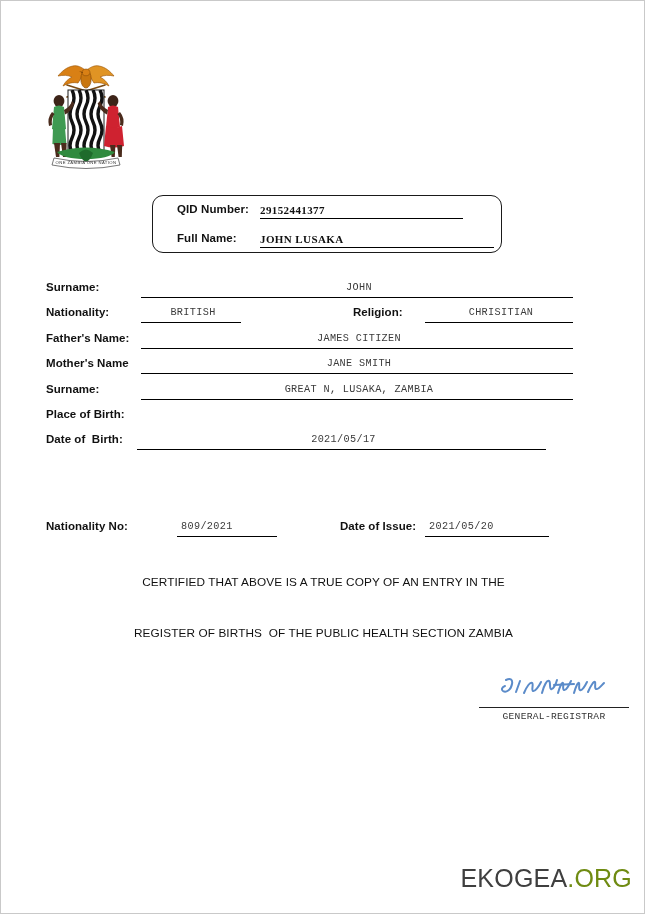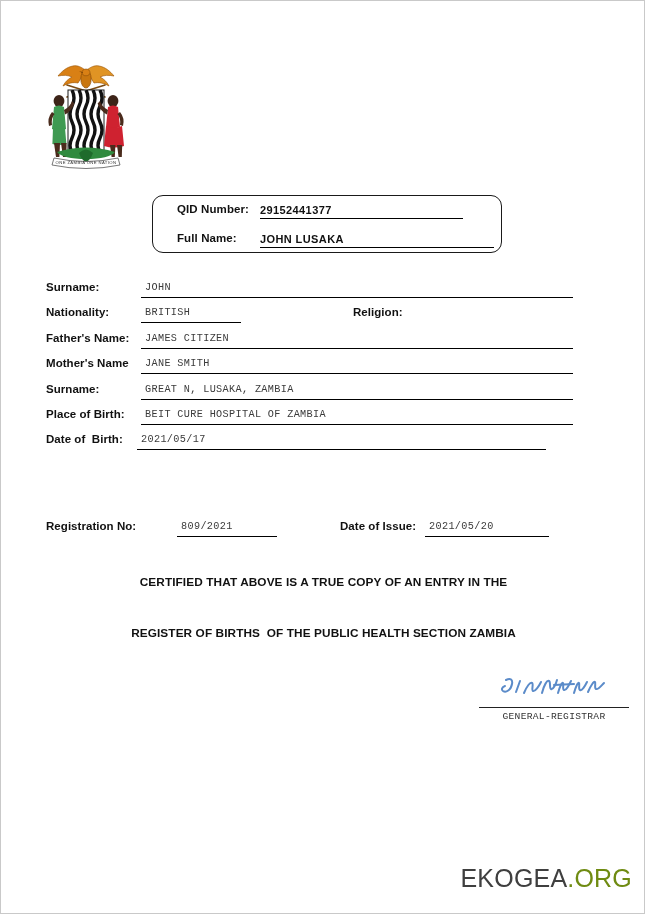--- a/index.html
+++ b/index.html
@@ -93,39 +93,40 @@
     position: absolute;
     left: 107px;
     top: 0;
     height: 19px;
     border-bottom: 1.4px solid #000;
     box-sizing: border-box;
   }
   .qid-row.r1 .qid-value-wrap { width: 203px; }
   .qid-row.r2 .qid-value-wrap { width: 234px; }
   .qid-value {
-    font-family: Liberation Sans, sans-serif;
+    font-family: Liberation Serif, serif;
     font-size: 11px;
     font-weight: bold;
     color: #111;
     line-height: 17px;
     letter-spacing: 0.4px;
     white-space: pre;
   }
 
   
   .fields {
     position: absolute;
     left: 0;
     top: 278px;
     width: 645px;
   }
   .field-row {
     position: relative;
     height: 25.4px;
+    text-align: center;
   }
   .f-label {
     position: absolute;
     top: 0;
     font-size: 11.5px;
     font-weight: bold;
     color: #111;
     line-height: 17px;
     letter-spacing: 0.05px;
     white-space: pre;
@@ -174,21 +175,21 @@
   .reg-row .f-label.right { left: 339px; }
   .w-regno  { left: 140px; width: 100px; margin-left: 36px; }
   .w-issue  { left: 424px; width: 124px; }
 
   
   .cert-line {
     position: absolute;
     width: 645px;
     text-align: center;
     font-size: 11.8px;
-    font-weight: bold;
+    font-weight: normal;
     color: #111;
     letter-spacing: 0.1px;
     white-space: pre;
   }
   .cert-line.l1 { top: 574px; }
   .cert-line.l2 { top: 625px; }
 
   
   .sig-block {
     position: absolute;
@@ -319,20 +320,23 @@
       </div>
     </div>
 
 
     <div class="field-row">
       <div class="f-label left">Nationality:</div>
       <div class="f-value-wrap w-nation">
         <span class="f-value">BRITISH</span>
       </div>
       <div class="f-label right">Religion:</div>
+      <div class="f-value-wrap w-religion">
+        <span class="f-value">CHRISITIAN</span>
+      </div>
     </div>
 
     <div class="field-row">
       <div class="f-label left">Father's Name:</div>
       <div class="f-value-wrap w-father">
         <span class="f-value">JAMES CITIZEN</span>
       </div>
     </div>
 
     <div class="field-row">
@@ -344,36 +348,33 @@
 
     <div class="field-row">
       <div class="f-label left">Surname:</div>
       <div class="f-value-wrap w-address">
         <span class="f-value">GREAT N, LUSAKA, ZAMBIA</span>
       </div>
     </div>
 
     <div class="field-row">
       <div class="f-label left">Place of Birth:</div>
-      <div class="f-value-wrap w-place">
-        <span class="f-value">BEIT CURE HOSPITAL OF ZAMBIA</span>
-      </div>
     </div>
 
     <div class="field-row">
       <div class="f-label left">Date of  Birth:</div>
       <div class="f-value-wrap w-dob">
         <span class="f-value">2021/05/17</span>
       </div>
     </div>
 
   </div>
 
   <div class="reg-row">
-    <div class="f-label left">Registration No:</div>
+    <div class="f-label left">Nationality No:</div>
     <div class="f-value-wrap w-regno">
       <span class="f-value">809/2021</span>
     </div>
     <div class="f-label right">Date of Issue:</div>
     <div class="f-value-wrap w-issue">
       <span class="f-value">2021/05/20</span>
     </div>
   </div>
 
   <div class="cert-line l1">CERTIFIED THAT ABOVE IS A TRUE COPY OF AN ENTRY IN THE</div>

